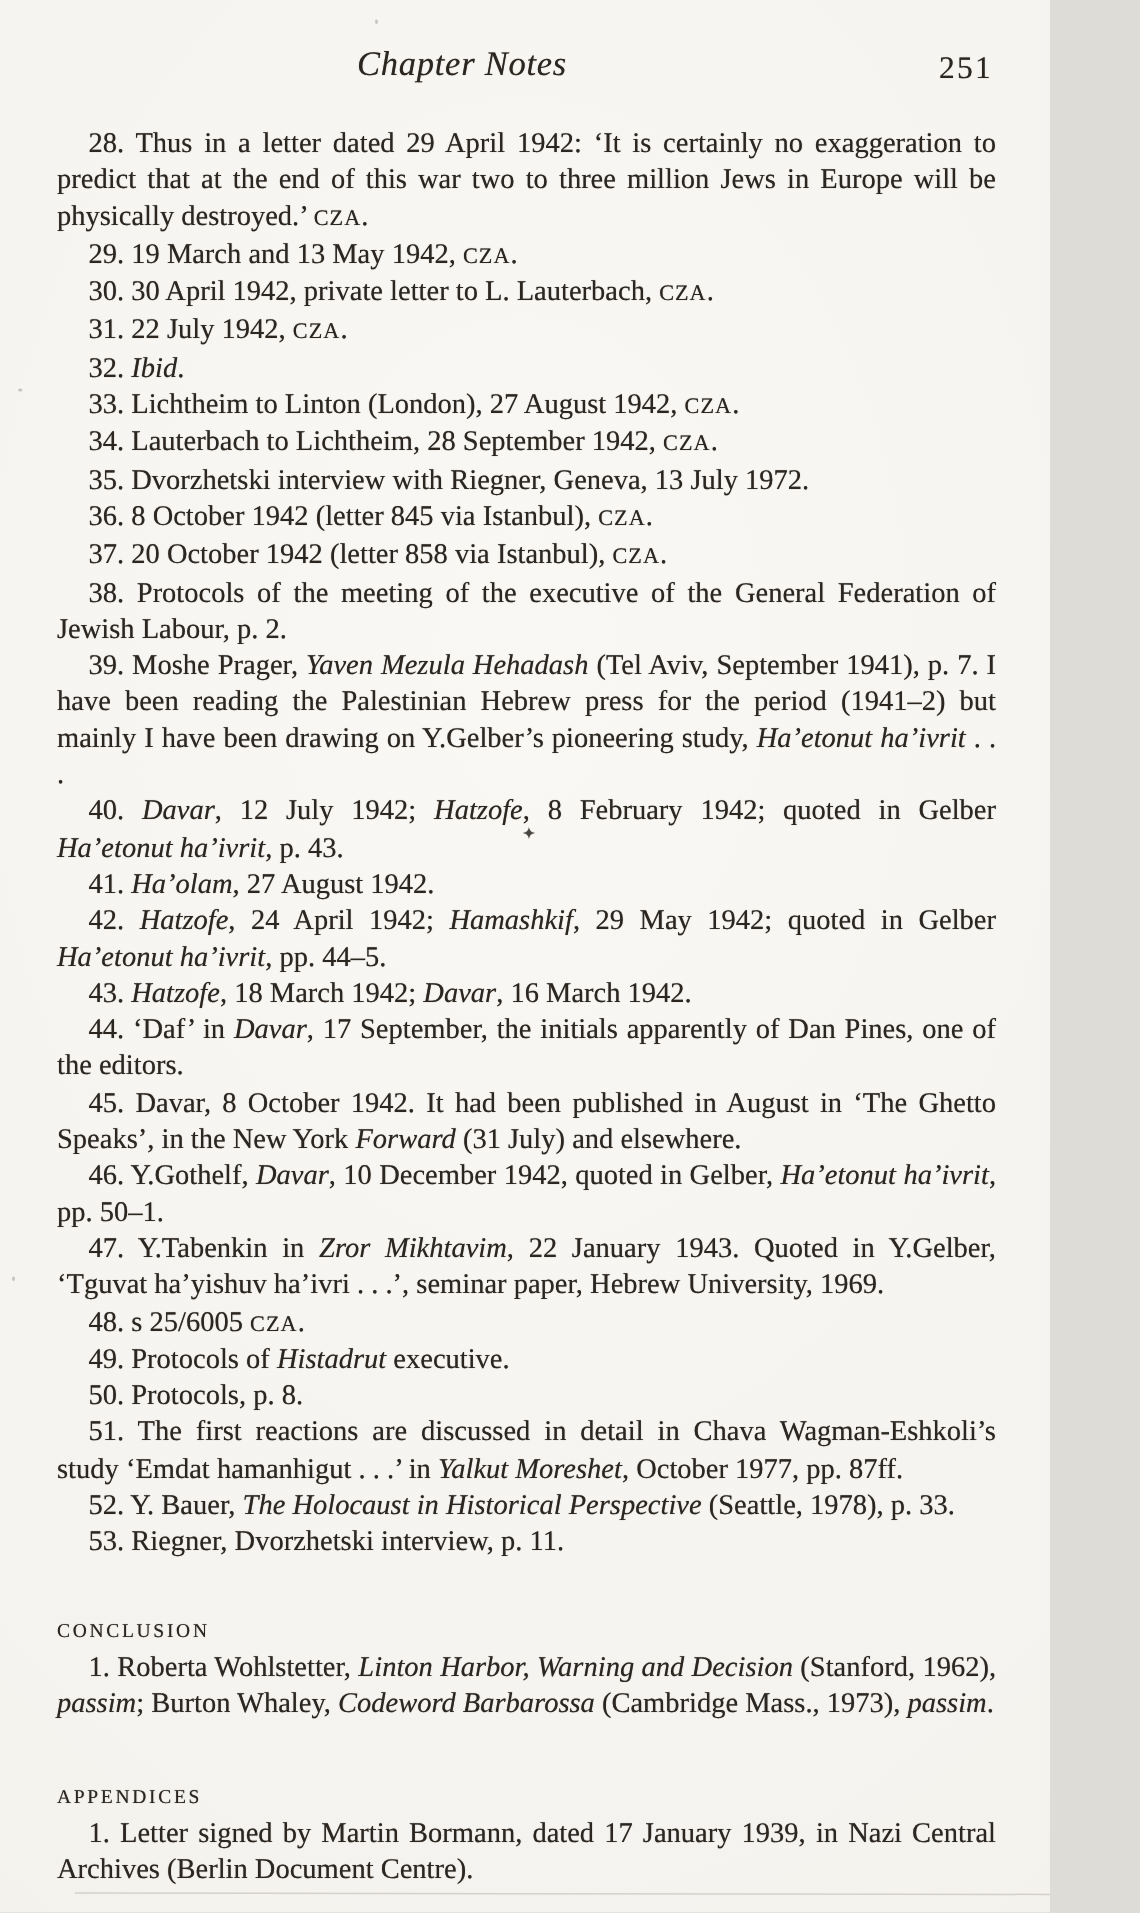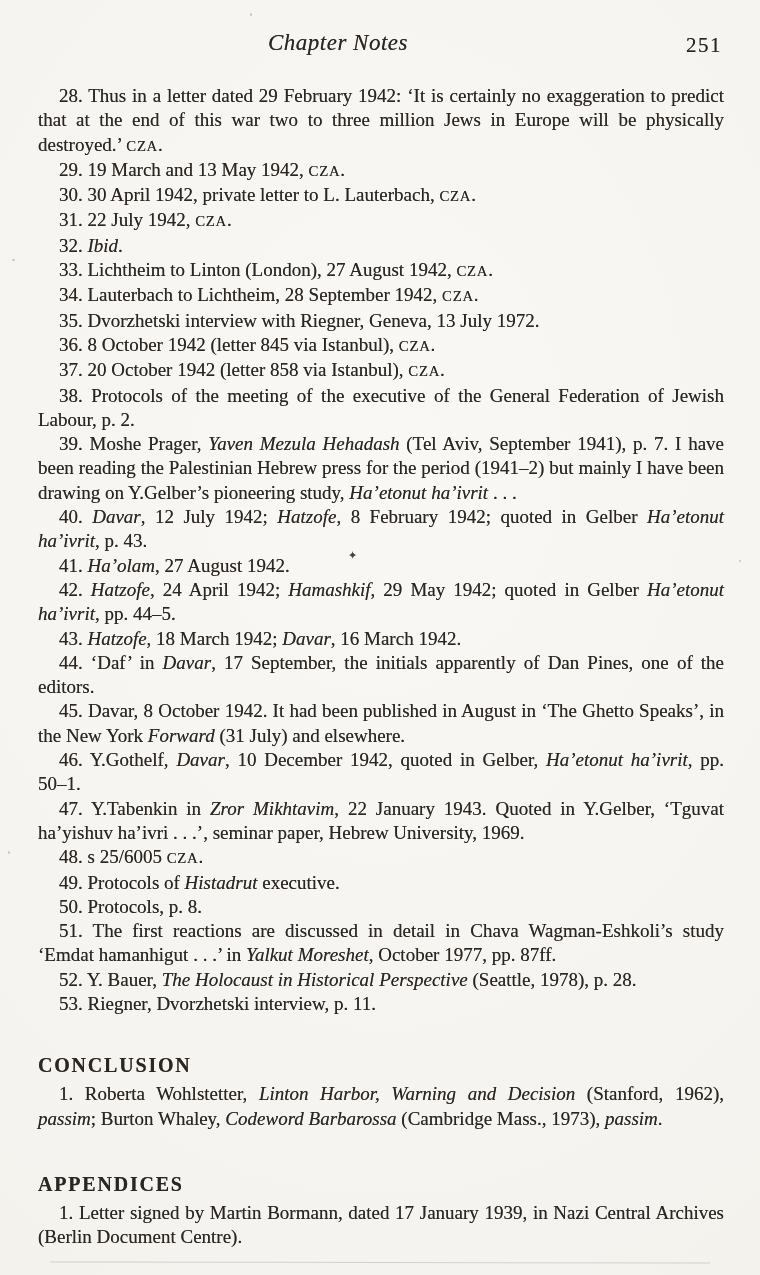--- a/index.html
+++ b/index.html
@@ -1,18 +1,18 @@
 <!DOCTYPE html>
 <html><head>
 <meta charset="utf-8">
 <style>
   html, body { margin:0; padding:0; background:#dedcd7; }
   .page {
     position:relative;
-    width:760px; height:1275px;
+    width:700px; height:1275px;
     box-sizing:border-box;
     overflow:hidden;
     background: radial-gradient(ellipse 130% 105% at 50% 35%, #f9f8f5 0%, #f5f3ef 62%, #ecead5 160%, #e8e6e0 100%);
     font-family:"Liberation Serif","DejaVu Serif",serif;
     color:#2b2620;
     padding:30px 36px 0 38px;
     text-shadow:0 0 0.55px rgba(43,38,32,0.65);
   }
   .page-header { position:relative; height:32px; margin-bottom:22px; }
   .running-title {
@@ -29,22 +29,22 @@
     font-size:19px;
     line-height:24.3px;
     text-align:justify;
     text-indent:21px;
     hyphens:none;
   }
   .i  { font-style:italic; }
   .sc { font-size:0.78em; letter-spacing:0.7px; }
   .section-heading {
     margin:0 0 5px 0;
-    font-weight:700;
-    font-size:20px;
+    font-weight:400;
+    font-size:13px;
     letter-spacing:1.8px;
   }
   .subsection-conclusion { margin-top:38px; }
   .subsection-appendices { margin-top:42px; }
   .stray-mark {
     position:absolute; left:348px; top:549px;
     font-size:11px; color:#2b2620; opacity:0.85;
   }
   .bottom-rule {
     position:absolute; left:50px; top:1262px; width:660px; height:0;
@@ -63,21 +63,21 @@
 <body>
 
 <div class="page">
 
   <header class="page-header">
     <span class="running-title">Chapter Notes</span>
     <span class="page-number">251</span>
   </header>
 
   <main class="notes-block">
-      <p class="note"><span>28. </span><span>Thus in a letter dated 29 February 1942: ‘It is certainly no exaggeration to predict that at the end of this war two to three million Jews in Europe will be physically destroyed.’ </span><span class="sc">CZA</span><span>.</span></p>
+      <p class="note"><span>28. </span><span>Thus in a letter dated 29 April 1942: ‘It is certainly no exaggeration to predict that at the end of this war two to three million Jews in Europe will be physically destroyed.’ </span><span class="sc">CZA</span><span>.</span></p>
       <p class="note"><span>29. </span><span>19 March and 13 May 1942, </span><span class="sc">CZA</span><span>.</span></p>
       <p class="note"><span>30. </span><span>30 April 1942, private letter to L. Lauterbach, </span><span class="sc">CZA</span><span>.</span></p>
       <p class="note"><span>31. </span><span>22 July 1942, </span><span class="sc">CZA</span><span>.</span></p>
       <p class="note"><span>32. </span><span class="i">Ibid</span><span>.</span></p>
       <p class="note"><span>33. </span><span>Lichtheim to Linton (London), 27 August 1942, </span><span class="sc">CZA</span><span>.</span></p>
       <p class="note"><span>34. </span><span>Lauterbach to Lichtheim, 28 September 1942, </span><span class="sc">CZA</span><span>.</span></p>
       <p class="note"><span>35. </span><span>Dvorzhetski interview with Riegner, Geneva, 13 July 1972.</span></p>
       <p class="note"><span>36. </span><span>8 October 1942 (letter 845 via Istanbul), </span><span class="sc">CZA</span><span>.</span></p>
       <p class="note"><span>37. </span><span>20 October 1942 (letter 858 via Istanbul), </span><span class="sc">CZA</span><span>.</span></p>
       <p class="note"><span>38. </span><span>Protocols of the meeting of the executive of the General Federation of Jewish Labour, p. 2.</span></p>
@@ -87,21 +87,21 @@
       <p class="note"><span>42. </span><span class="i">Hatzofe</span><span>, 24 April 1942; </span><span class="i">Hamashkif</span><span>, 29 May 1942; quoted in Gelber </span><span class="i">Ha’etonut ha’ivrit</span><span>, pp. 44–5.</span></p>
       <p class="note"><span>43. </span><span class="i">Hatzofe</span><span>, 18 March 1942; </span><span class="i">Davar</span><span>, 16 March 1942.</span></p>
       <p class="note"><span>44. </span><span>‘Daf’ in </span><span class="i">Davar</span><span>, 17 September, the initials apparently of Dan Pines, one of the editors.</span></p>
       <p class="note"><span>45. </span><span>Davar, 8 October 1942. It had been published in August in ‘The Ghetto Speaks’, in the New York </span><span class="i">Forward</span><span> (31 July) and elsewhere.</span></p>
       <p class="note"><span>46. </span><span>Y.Gothelf, </span><span class="i">Davar</span><span>, 10 December 1942, quoted in Gelber, </span><span class="i">Ha’etonut ha’ivrit</span><span>, pp. 50–1.</span></p>
       <p class="note"><span>47. </span><span>Y.Tabenkin in </span><span class="i">Zror Mikhtavim</span><span>, 22 January 1943. Quoted in Y.Gelber, ‘Tguvat ha’yishuv ha’ivri . . .’, seminar paper, Hebrew University, 1969.</span></p>
       <p class="note"><span>48. </span><span>s 25/6005 </span><span class="sc">CZA</span><span>.</span></p>
       <p class="note"><span>49. </span><span>Protocols of </span><span class="i">Histadrut</span><span> executive.</span></p>
       <p class="note"><span>50. </span><span>Protocols, p. 8.</span></p>
       <p class="note"><span>51. </span><span>The first reactions are discussed in detail in Chava Wagman-Eshkoli’s study ‘Emdat hamanhigut . . .’ in </span><span class="i">Yalkut Moreshet</span><span>, October 1977, pp. 87ff.</span></p>
-      <p class="note"><span>52. </span><span>Y. Bauer, </span><span class="i">The Holocaust in Historical Perspective</span><span> (Seattle, 1978), p. 28.</span></p>
+      <p class="note"><span>52. </span><span>Y. Bauer, </span><span class="i">The Holocaust in Historical Perspective</span><span> (Seattle, 1978), p. 33.</span></p>
       <p class="note"><span>53. </span><span>Riegner, Dvorzhetski interview, p. 11.</span></p>
     </main>
 
   <section class="subsection subsection-conclusion">
     <h2 class="section-heading">CONCLUSION</h2>
     <div>
         <p class="note"><span>1. </span><span>Roberta Wohlstetter, </span><span class="i">Linton Harbor, Warning and Decision</span><span> (Stanford, 1962), </span><span class="i">passim</span><span>; Burton Whaley, </span><span class="i">Codeword Barbarossa</span><span> (Cambridge Mass., 1973), </span><span class="i">passim</span><span>.</span></p>
       </div>
   </section>
 

